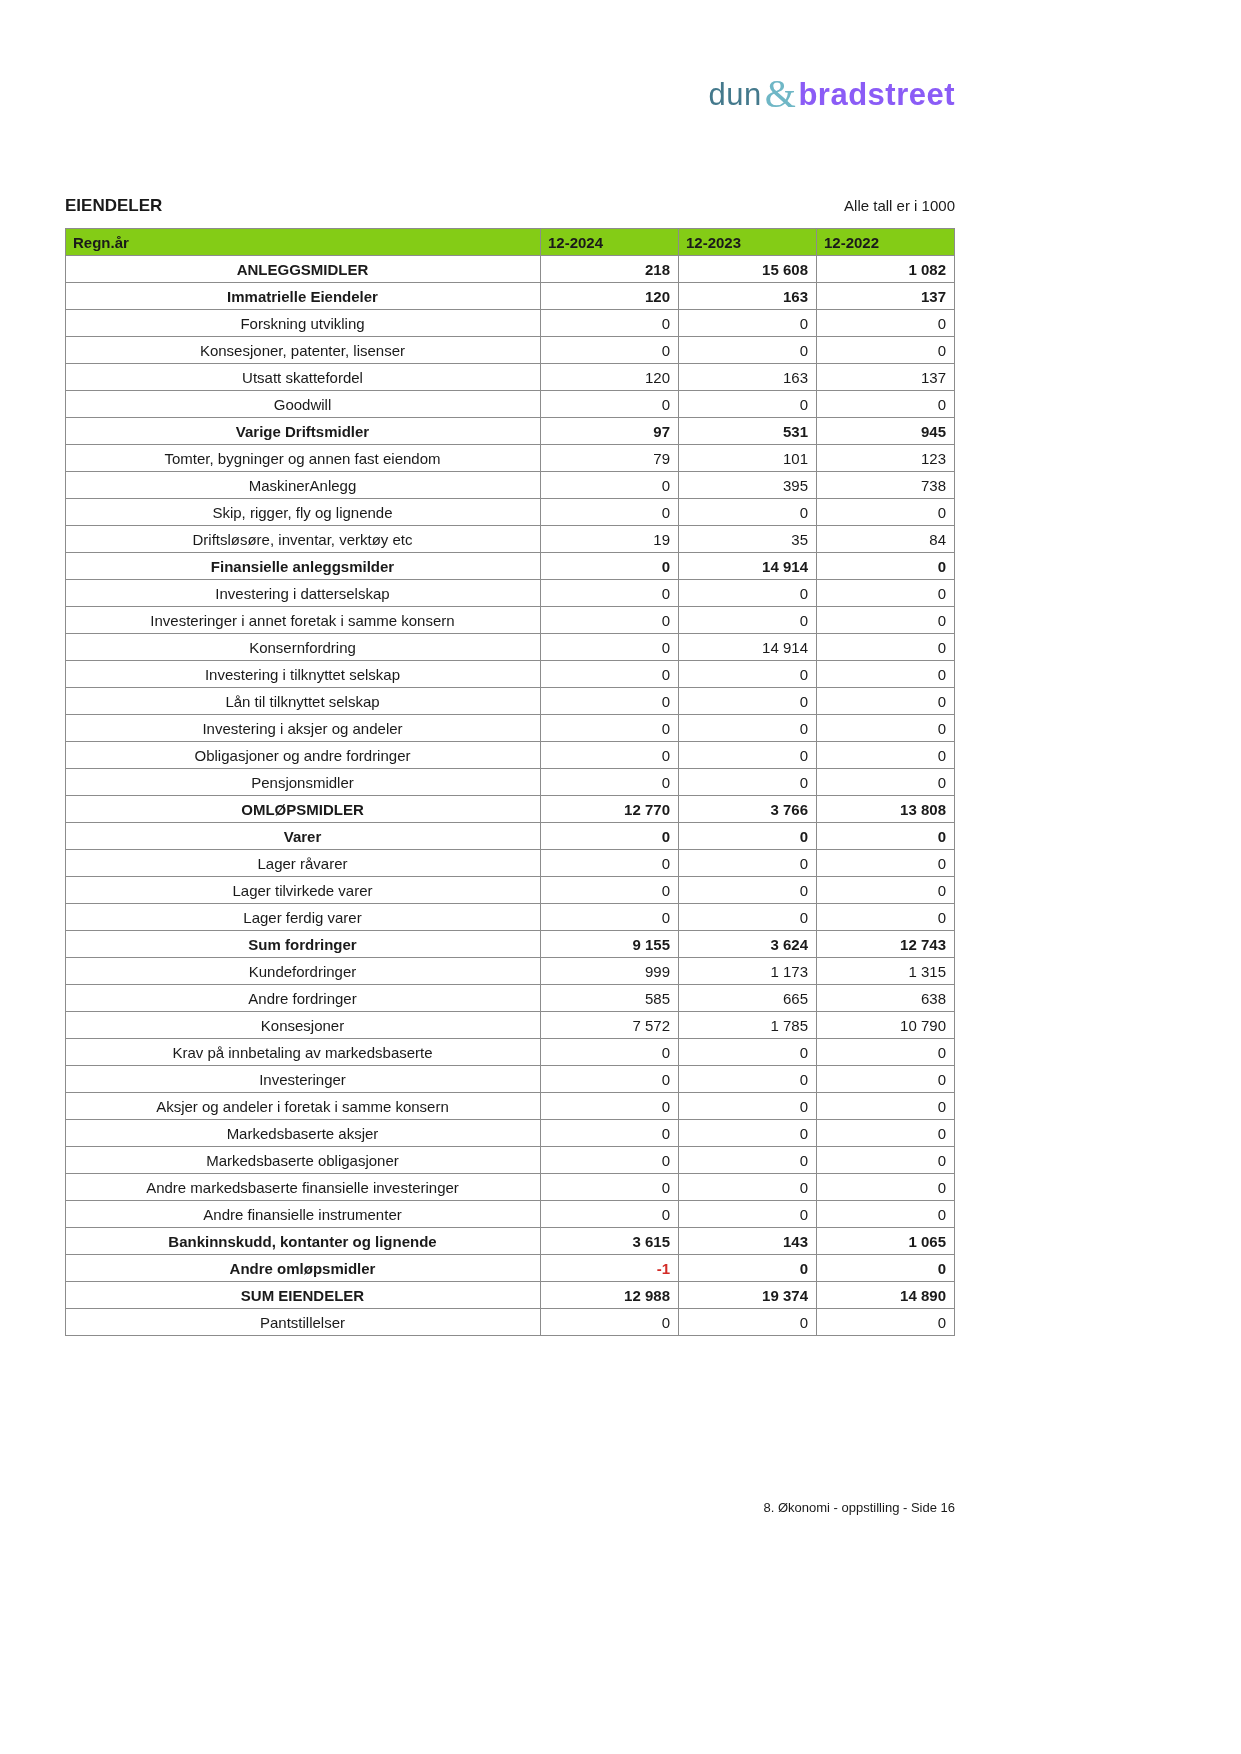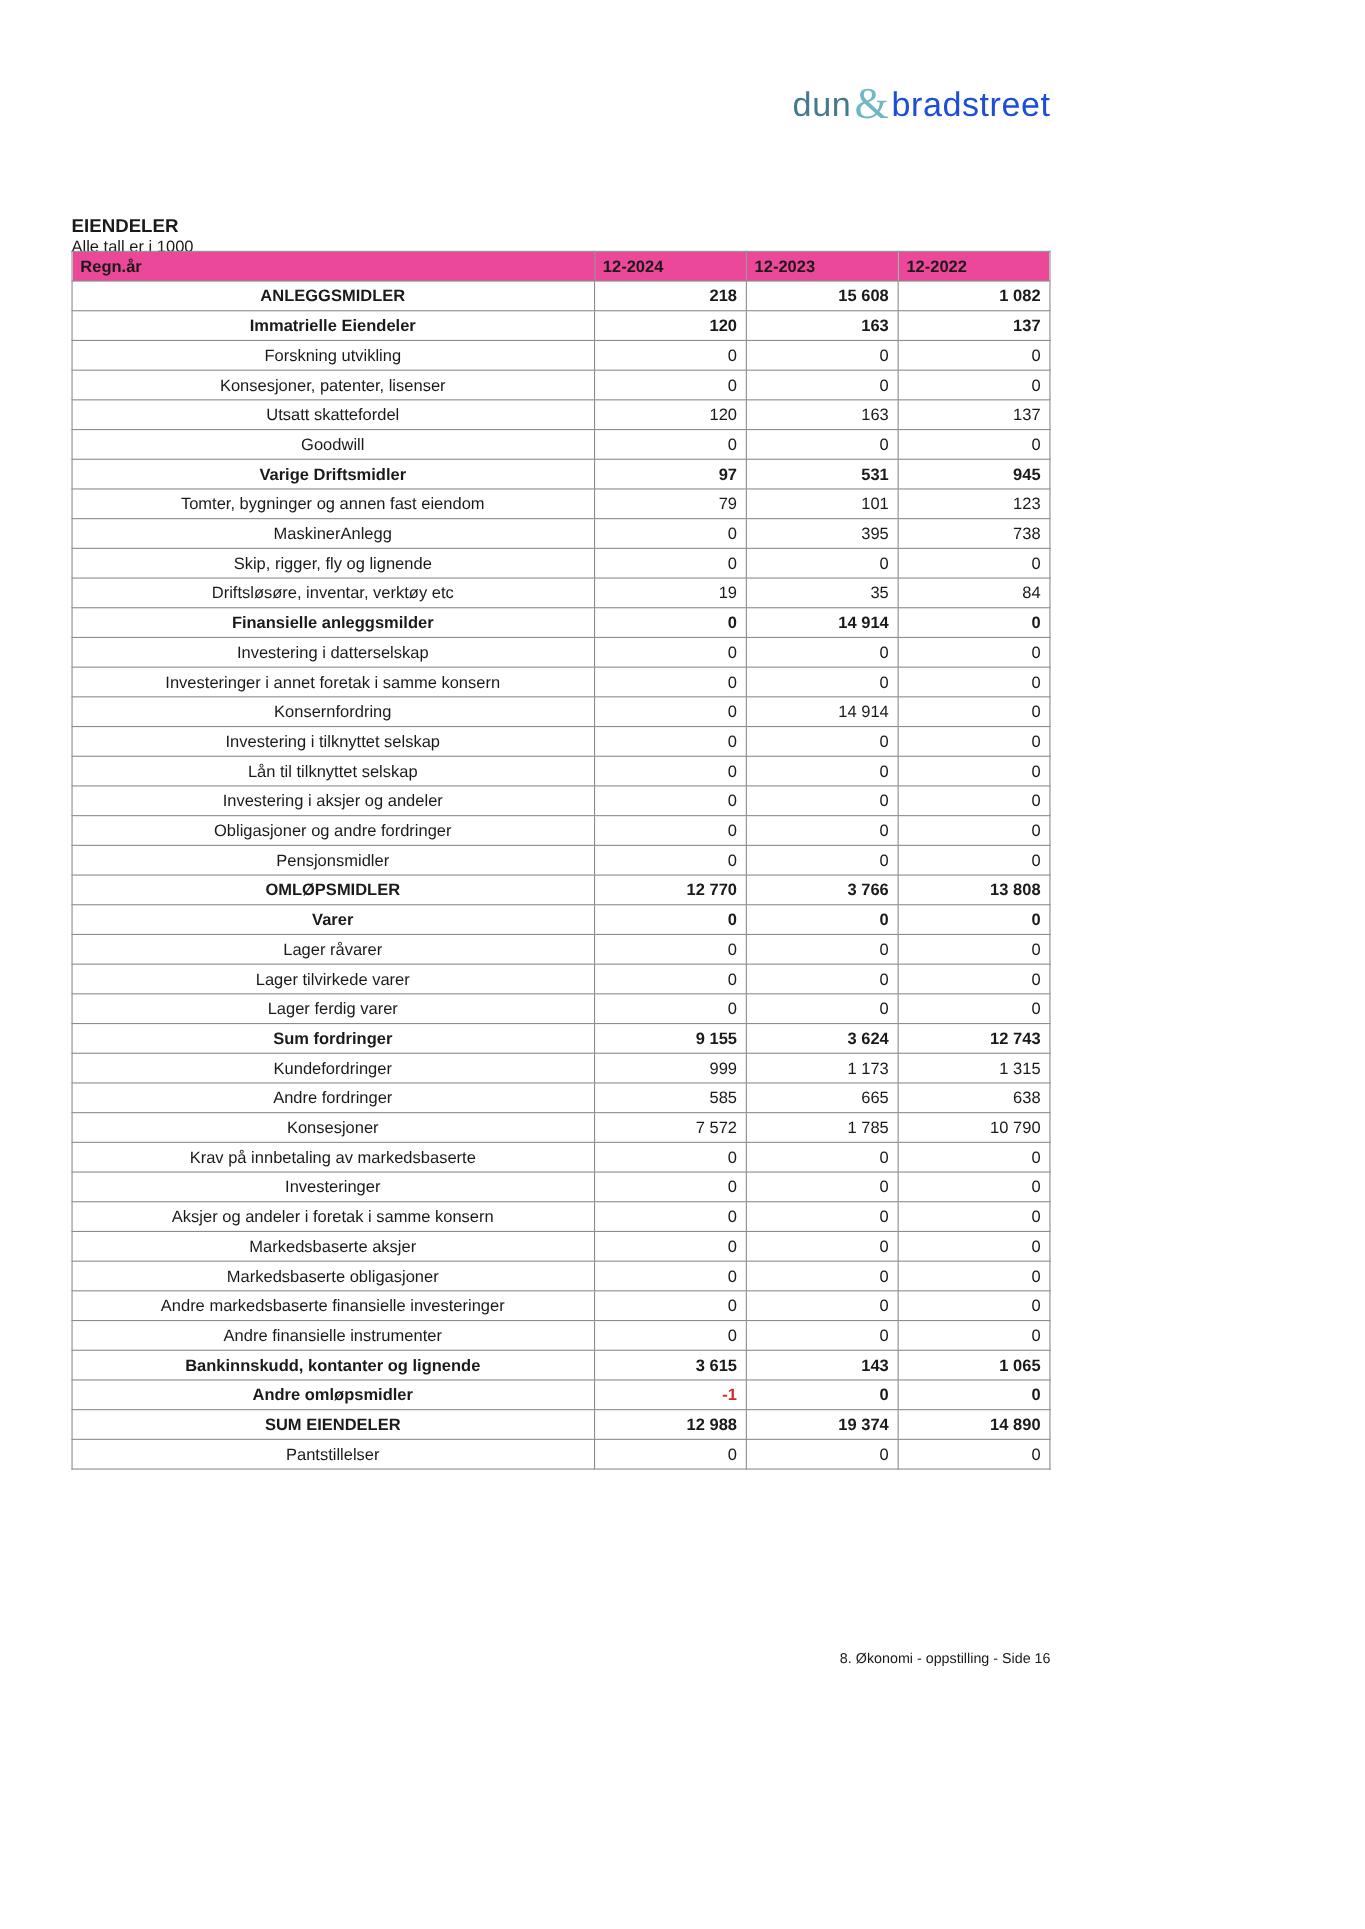--- a/index.html
+++ b/index.html
@@ -27,32 +27,31 @@
   .logo-dun { color: #44798c; font-weight: 400; }
   .logo-amp {
     color: #6fb7c6;
     font-family: "Liberation Serif", serif;
     font-size: 40px;
     font-weight: 400;
     margin: 0 2px 0 3px;
     position: relative;
     top: 2px;
   }
-  .logo-brad { color: #1d4ed8; font-weight: 400; }
+  .logo-brad { color: #8b5cf6; font-weight: 700; }
 
   
   .title-row {
     position: absolute;
     left: 65px;
     top: 196px;
     width: 890px;
     display: flex;
     justify-content: space-between;
     align-items: baseline;
-    flex-direction: column;
   }
   .section-title { font-size: 17px; font-weight: bold; }
   .units-note { font-size: 15px; }
 
   
   table.bs {
     position: absolute;
     left: 65px;
     top: 228px;
     width: 890px;
@@ -64,21 +63,21 @@
   table.bs col.c-num { width: 138px; }
   table.bs th, table.bs td {
     border: 1px solid #8c8c8c;
     padding: 3px 8px 3px 7px;
     line-height: 19px;
     height: 20px;
     overflow: hidden;
     white-space: nowrap;
   }
   table.bs thead th {
-    background: #ec4899;
+    background: #84cc16;
     font-weight: bold;
     text-align: left;
   }
   table.bs thead th.num { }
   table.bs td.label { text-align: center; }
   table.bs td.num { text-align: right; }
   table.bs tr.bold td { font-weight: bold; }
   table.bs td.neg { color: #d32b26; }
 
   

